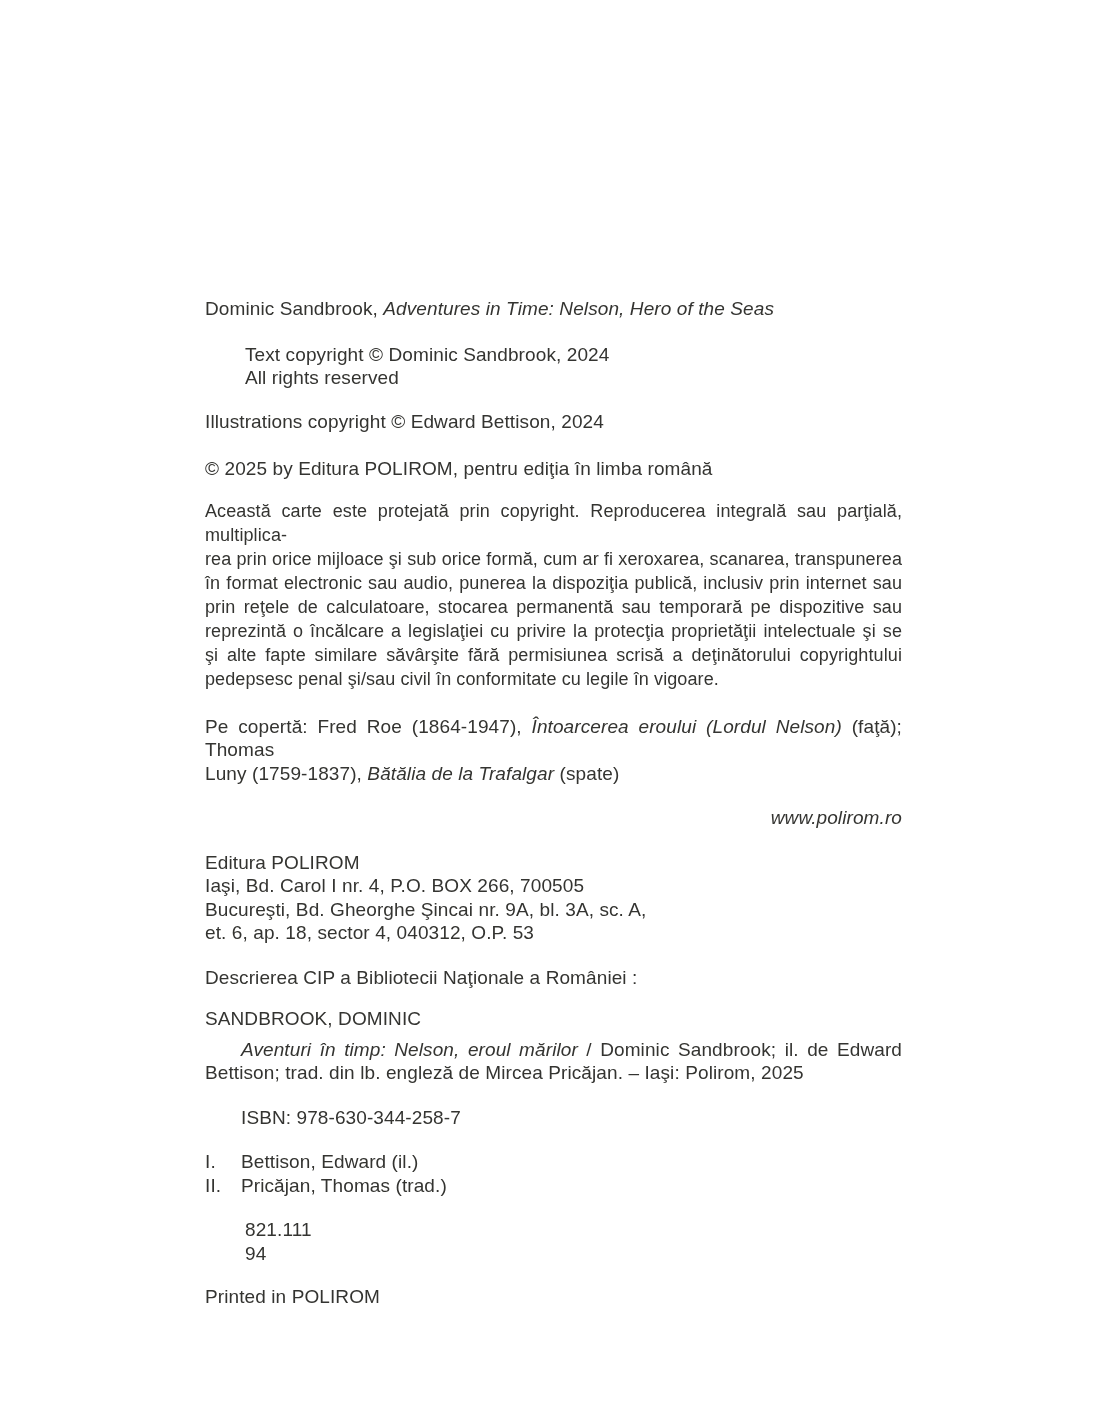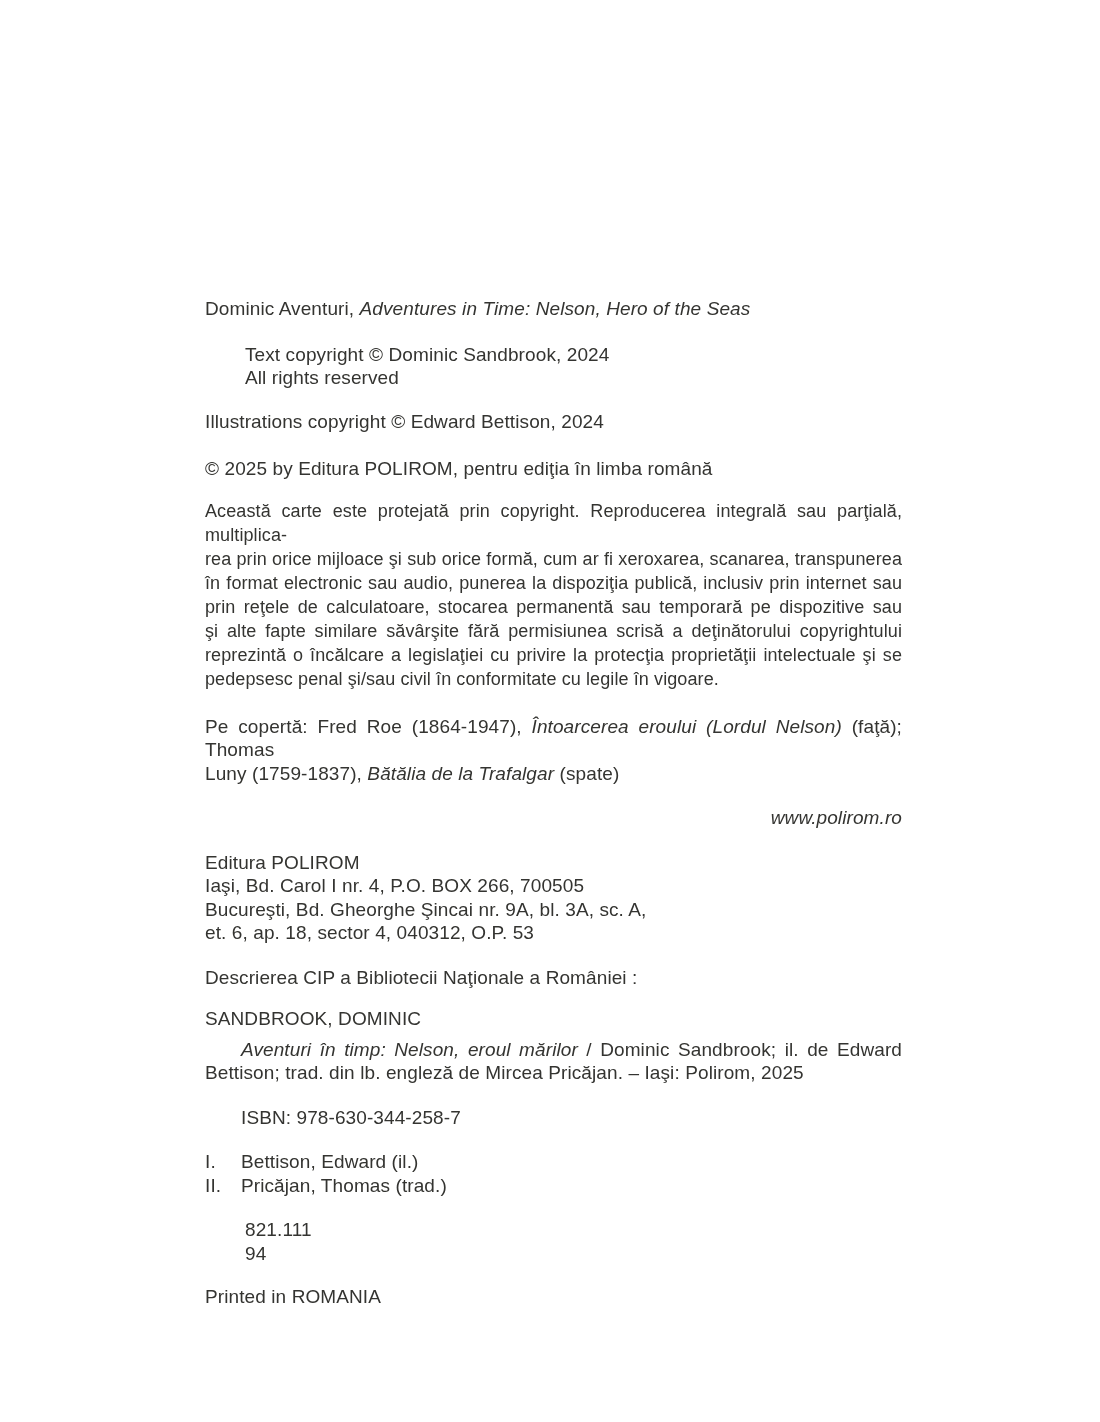--- a/index.html
+++ b/index.html
@@ -26,38 +26,38 @@
   .mb21 { margin-bottom:21px; }
   .mb22 { margin-bottom:22px; }
   .mb24 { margin-bottom:24px; }
 </style>
 </head>
 <body>
 
 <div class="page">
   <div class="content">
 
-    <div class="mb22"><span>Dominic Aventuri, </span><span class="it">Adventures in Time: Nelson, Hero of the Seas</span></div>
+    <div class="mb22"><span>Dominic Sandbrook, </span><span class="it">Adventures in Time: Nelson, Hero of the Seas</span></div>
 
     <div class="mb20">
       <div>Text copyright © Dominic Sandbrook, 2024</div>
       <div>All rights reserved</div>
     </div>
 
     <div class="mb24">Illustrations copyright © Edward Bettison, 2024</div>
 
     <div class="mb18">© 2025 by Editura POLIROM, pentru ediţia în limba română</div>
 
     <div class="mb24 legal">
         <div class="legal-line stretch">Această carte este protejată prin copyright. Reproducerea integrală sau parţială, multiplica-</div>
         <div class="legal-line stretch">rea prin orice mijloace şi sub orice formă, cum ar fi xeroxarea, scanarea, transpunerea</div>
         <div class="legal-line stretch">în format electronic sau audio, punerea la dispoziţia publică, inclusiv prin internet sau</div>
         <div class="legal-line stretch">prin reţele de calculatoare, stocarea permanentă sau temporară pe dispozitive sau</div>
+        <div class="legal-line stretch">reprezintă o încălcare a legislaţiei cu privire la protecţia proprietăţii intelectuale şi se</div>
         <div class="legal-line stretch">şi alte fapte similare săvârşite fără permisiunea scrisă a deţinătorului copyrightului</div>
-        <div class="legal-line stretch">reprezintă o încălcare a legislaţiei cu privire la protecţia proprietăţii intelectuale şi se</div>
         <div class="legal-line">pedepsesc penal şi/sau civil în conformitate cu legile în vigoare.</div>
       </div>
 
     <div class="mb21">
       <div class="stretch"><span>Pe copertă: Fred Roe (1864-1947), </span><span class="it">Întoarcerea eroului (Lordul Nelson)</span><span> (faţă); Thomas</span></div>
       <div><span>Luny (1759-1837), </span><span class="it">Bătălia de la Trafalgar</span><span> (spate)</span></div>
     </div>
 
     <div class="mb21 it">www.polirom.ro</div>
 
@@ -90,16 +90,16 @@
         <span class="num">II.</span>
         <span>Pricăjan, Thomas (trad.)</span>
       </div>
     </div>
 
     <div class="mb20">
       <div>821.111</div>
       <div>94</div>
     </div>
 
-    <div>Printed in ROMANIA</div>
+    <div>Printed in POLIROM</div>
 
   </div>
 </div>
 
 </body></html>

